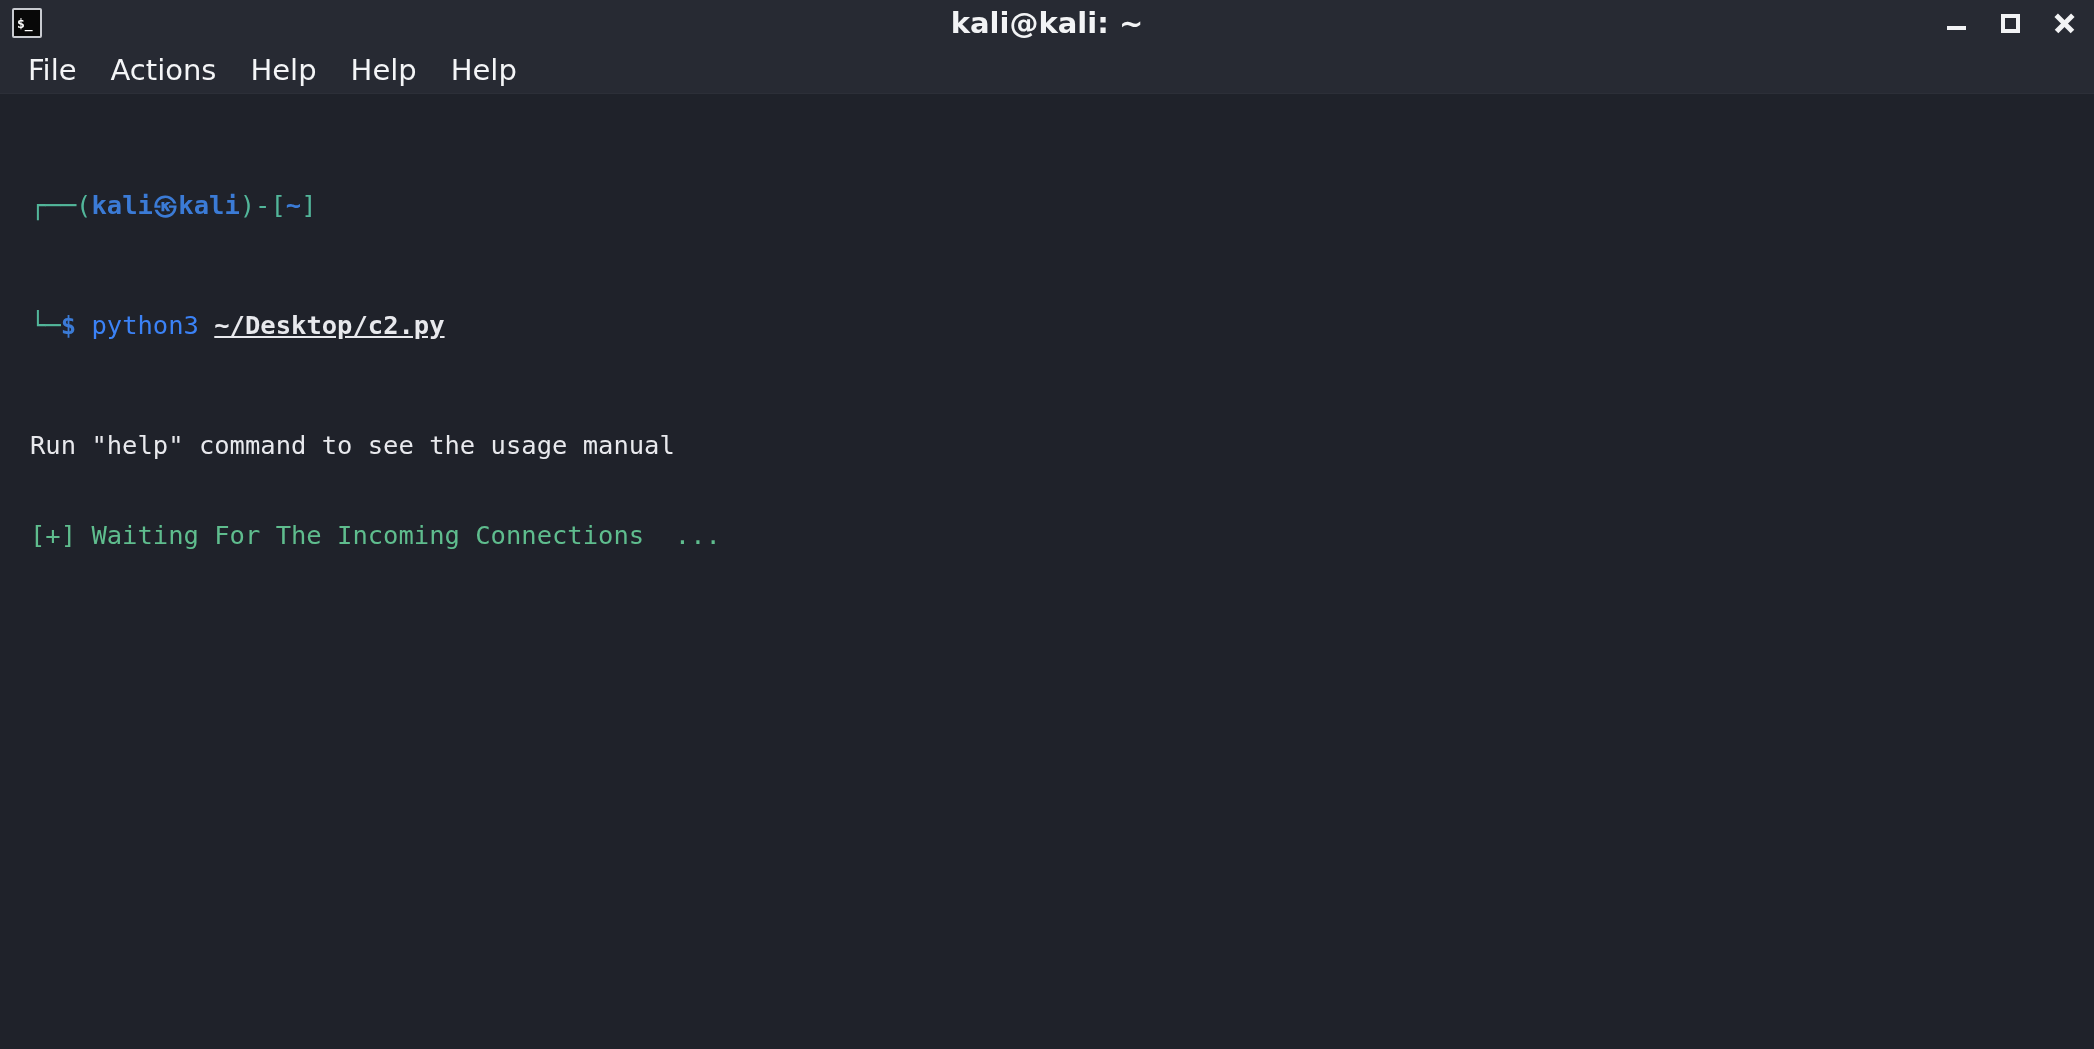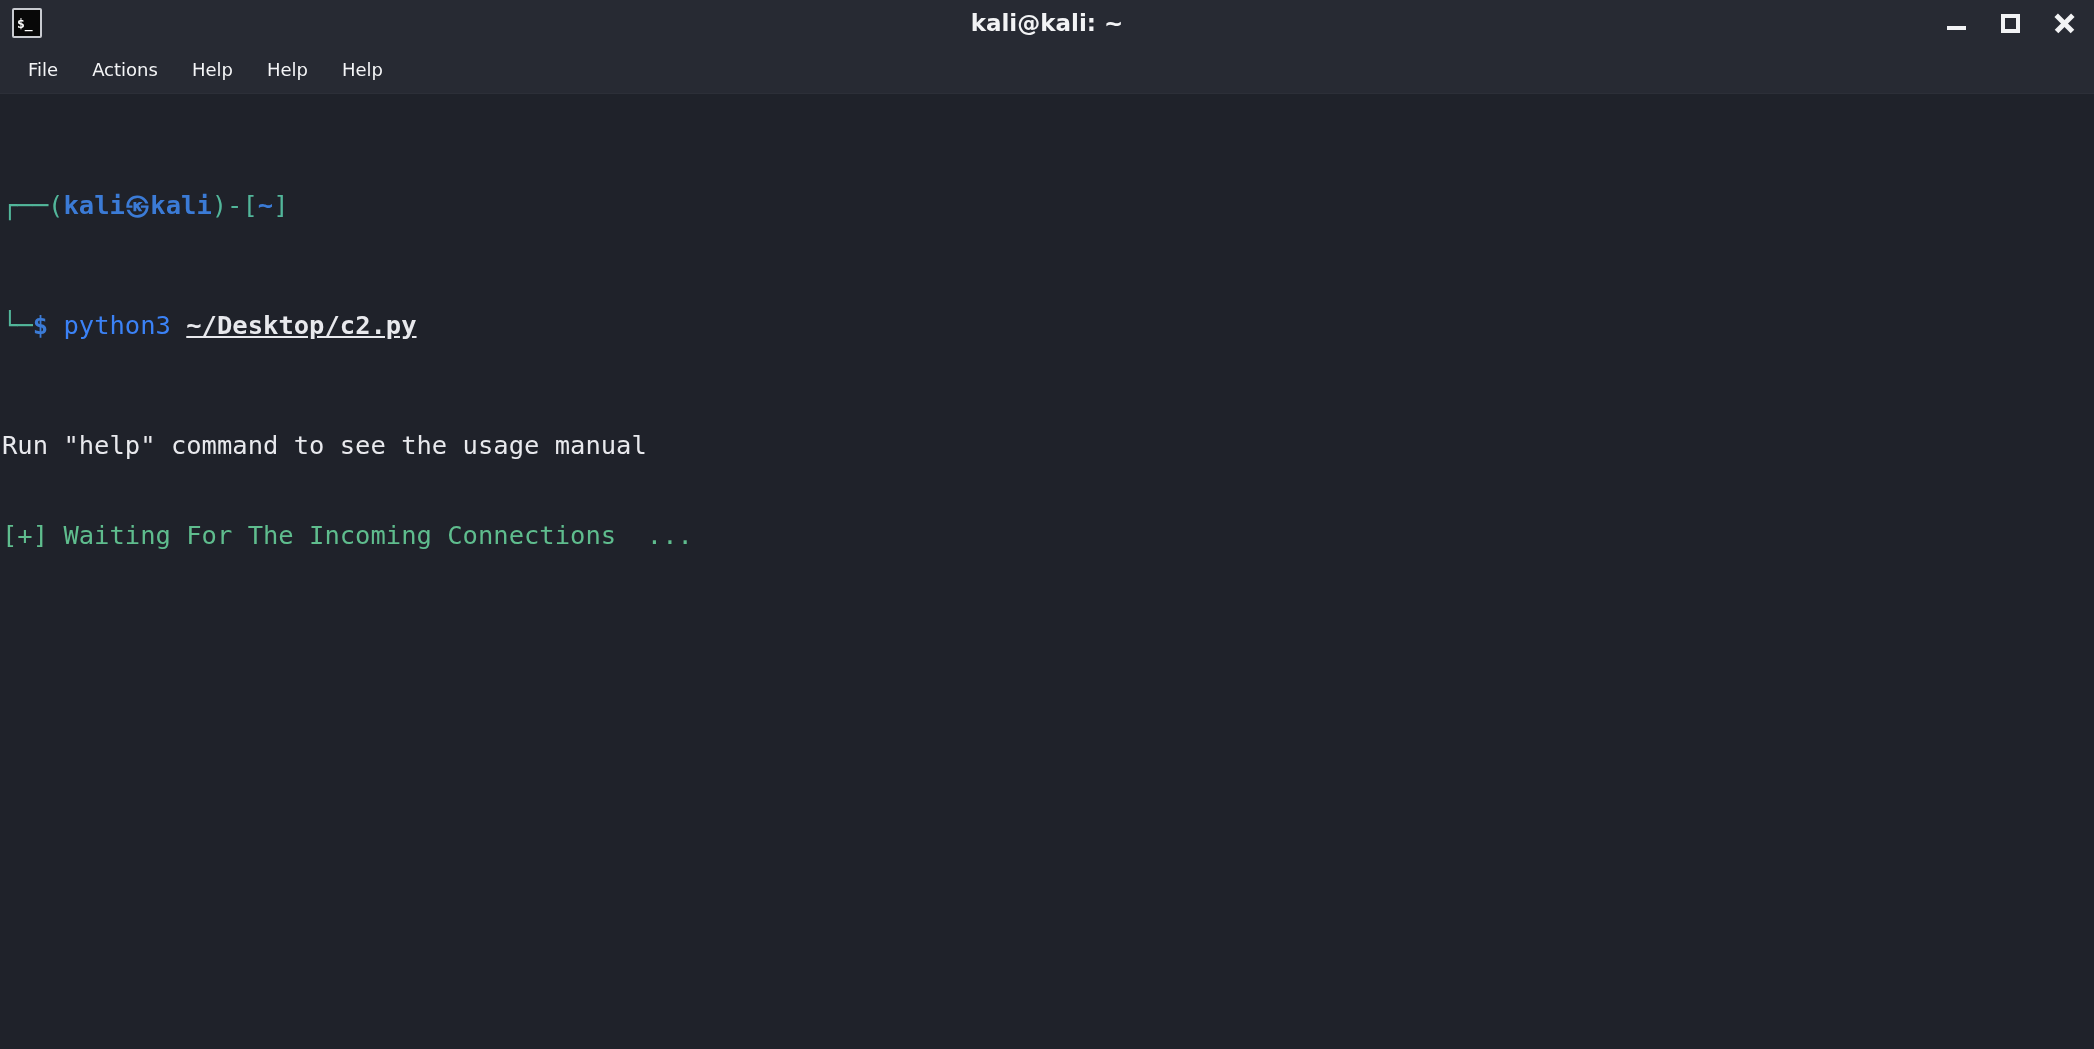--- a/index.html
+++ b/index.html
@@ -50,21 +50,21 @@
     font-family: "DejaVu Sans Mono", monospace;
     line-height: 1;
     margin-left: 2px;
   }
   .title-text {
     position: absolute;
     left: 0;
     right: 0;
     text-align: center;
     color: #f2f3f5;
-    font-size: 23px;
+    font-size: 29px;
     font-weight: bold;
     font-family: "DejaVu Sans", sans-serif;
     letter-spacing: 0px;
     pointer-events: none;
   }
   .win-controls {
     position: absolute;
     right: 16px;
     top: 0;
     height: 46px;
@@ -116,40 +116,40 @@
     background: #272a33;
     display: flex;
     align-items: center;
     padding-left: 16px;
     gap: 10px;
     border-bottom: 1px solid #2c2f38;
   }
   .menu-item {
     color: #f4f5f7;
     font-family: "DejaVu Sans", sans-serif;
-    font-size: 18px;
+    font-size: 29px;
     padding: 2px 12px;
     cursor: pointer;
     white-space: nowrap;
   }
 
   
   .term {
     flex: 1;
     background: #1f222a;
     padding: 6px 0 0 2px;
     overflow: hidden;
     font-family: "DejaVu Sans Mono", monospace;
     font-size: 25.5px;
     line-height: 30px;
     color: #e8e9ed;
     white-space: pre;
     letter-spacing: 0px;
   }
-  .line { white-space: pre; height: 30px; }
+  .line { white-space: pre; height: 30px; margin-left: 28px; }
   .blank { height: 30px; }
 
   .c-blue   { color: #3b7bd6; font-weight: bold; }
   .c-teal   { color: #52b69a; }
   .c-green  { color: #5fbd8e; }
   .c-white  { color: #e8e9ed; }
   .c-pygreen{ color: #3b82f6; }
   .underline { text-decoration: underline; color: #e8e9ed; font-weight: bold; }
 </style>
 </head>

